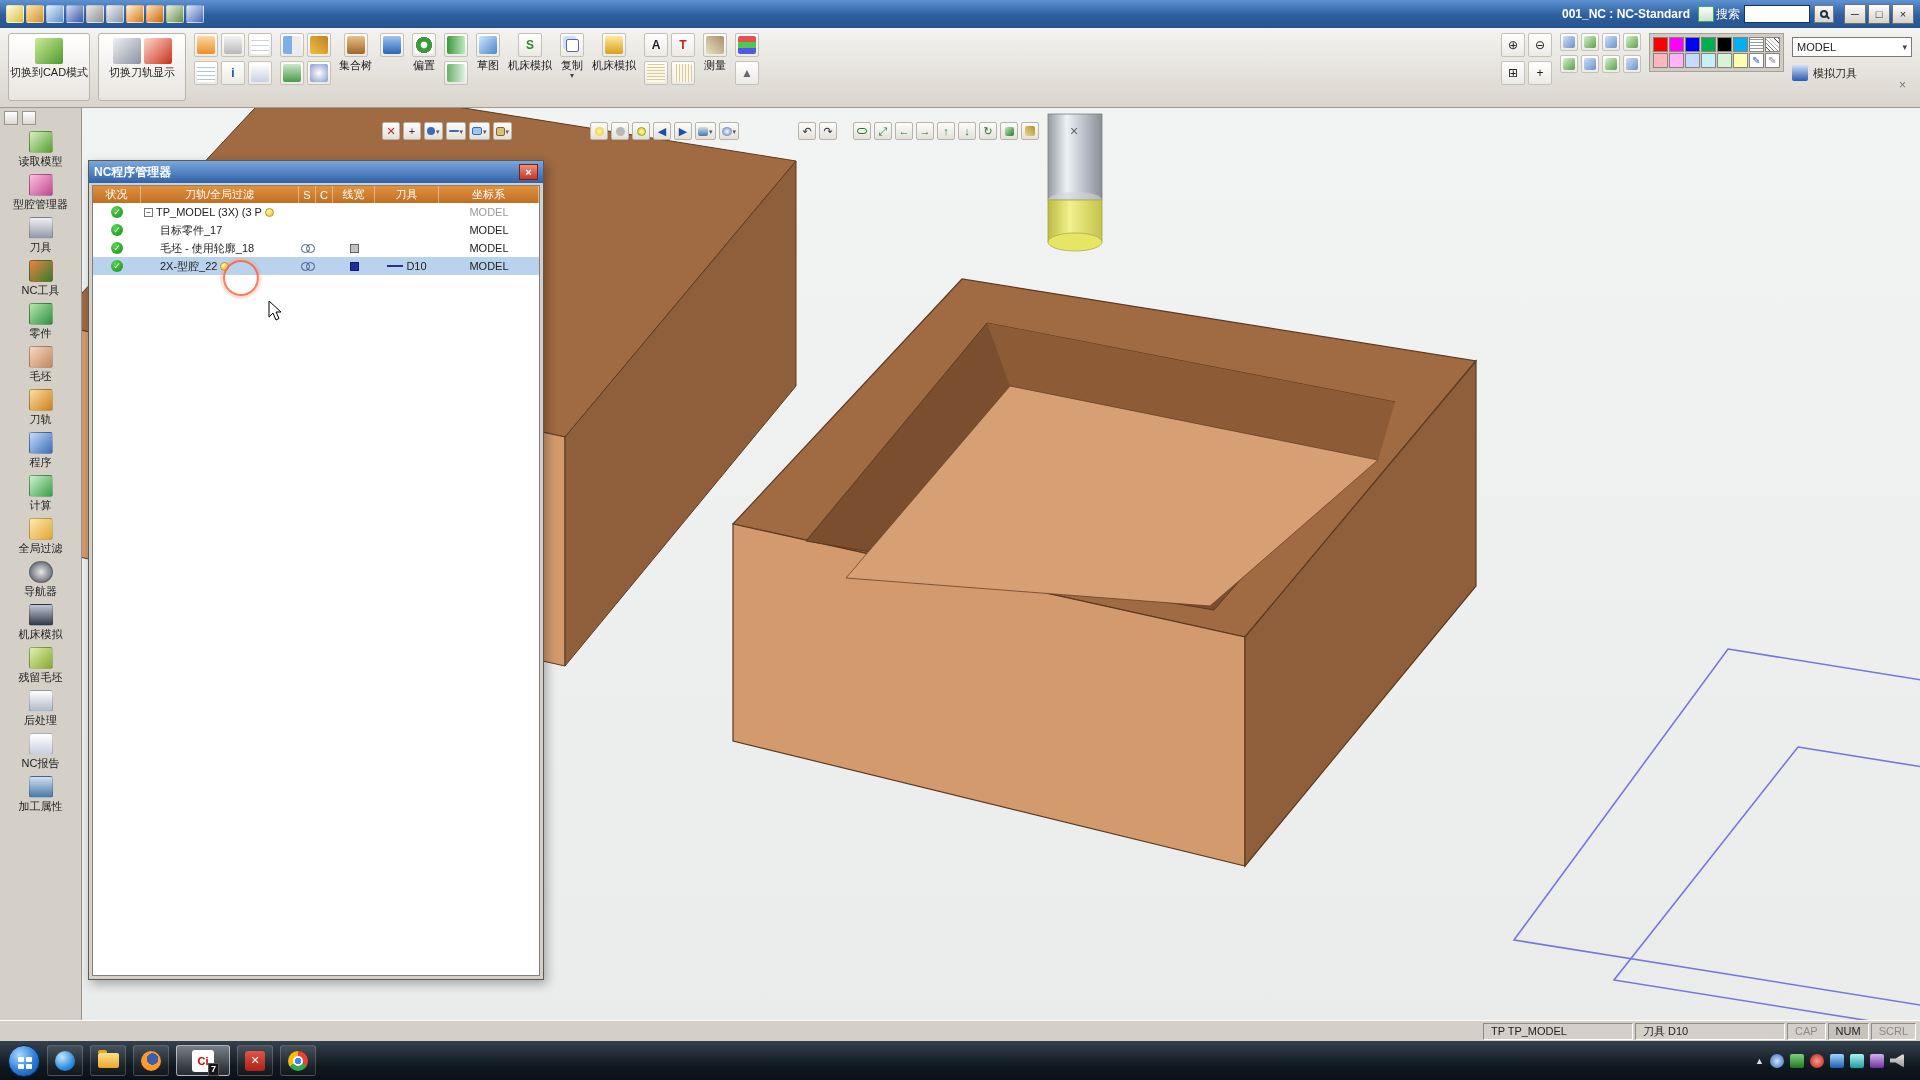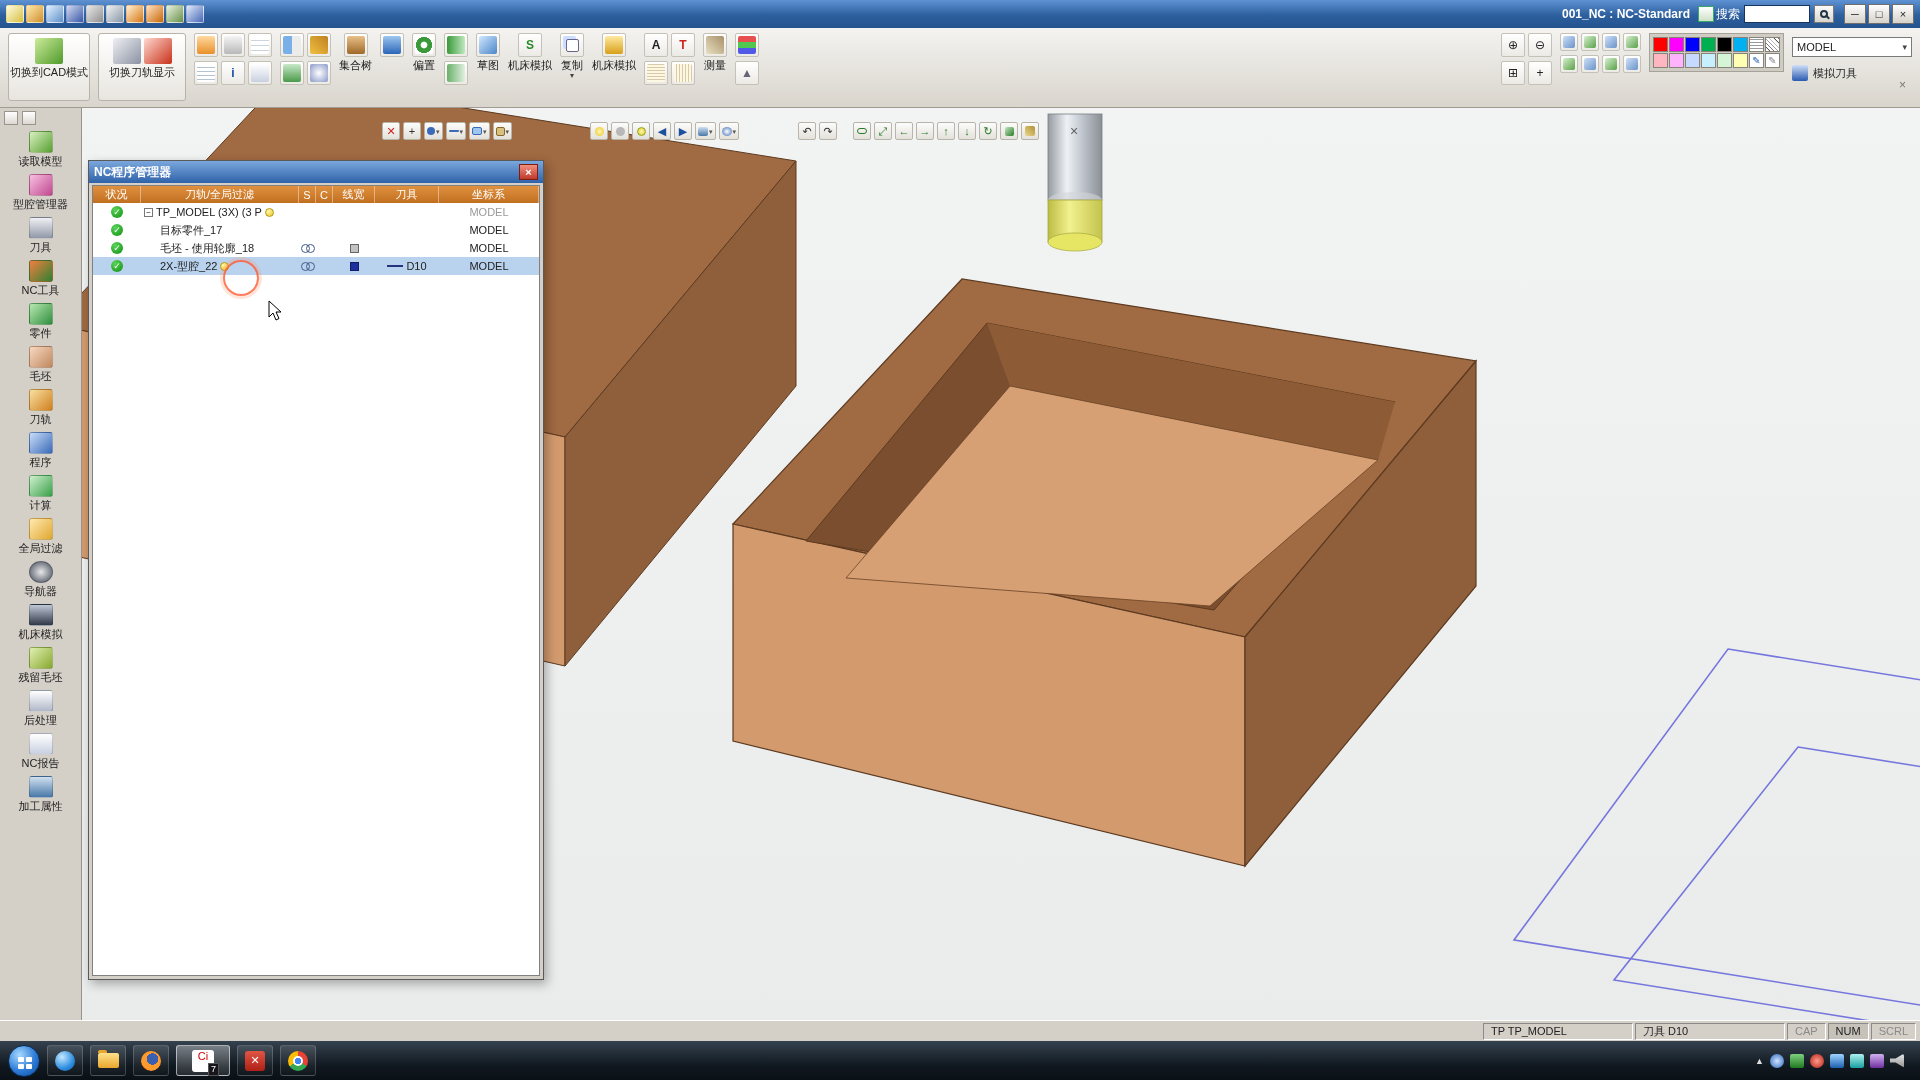--- a/index.html
+++ b/index.html
@@ -124,21 +124,21 @@
     background:linear-gradient(rgba(255,255,255,.12),rgba(255,255,255,.02));
     display:flex; align-items:center; justify-content:center; }
   .tbtn.active { width:54px; border-color:rgba(255,255,255,.55);
     background:linear-gradient(rgba(255,255,255,.35),rgba(255,255,255,.1)); }
   .globe { width:20px; height:20px; border-radius:50%; background:radial-gradient(circle at 35% 30%,#c4e8ff,#2f8fe0 60%,#0b5cb0); }
   .folder { width:21px; height:15px; border-radius:2px; background:linear-gradient(#ffe18a,#e8a72e); position:relative; }
   .folder::before { content:""; position:absolute; left:0; top:-3px; width:9px; height:3px; background:#e8a72e; border-radius:2px 2px 0 0; }
   .firefox { width:20px; height:20px; border-radius:50%;
     background:radial-gradient(circle at 58% 40%,#3a5fb0 0 34%,#ff9a2e 35% 70%,#e85e10 71%); }
   .ci { width:22px; height:22px; background:#fff; border-radius:3px; position:relative;
-    display:flex; align-items:flex-start; justify-content:center; font-weight:normal; font-size:11px; color:#c00; }
+    display:flex; align-items:center; justify-content:center; font-weight:bold; font-size:11px; color:#c00; }
   .badge { position:absolute; right:-5px; bottom:-4px; background:#15151a; color:#fff; font-size:9px;
     padding:0 2px; border:1px solid #555; line-height:11px; }
   .redapp { width:20px; height:20px; border-radius:3px; background:linear-gradient(#e05545,#b02015);
     color:#fff; font-size:11px; display:flex; align-items:center; justify-content:center; }
   .chrome { width:20px; height:20px; border-radius:50%; position:relative;
     background:conic-gradient(#ea4335 0 33%,#34a853 33% 66%,#fbbc05 66% 100%); }
   .chrome::after { content:""; position:absolute; inset:5px; border-radius:50%;
     background:radial-gradient(circle,#4285f4 0 42%,#fff 43%); }
   .tray { margin-left:auto; display:flex; align-items:center; gap:6px; padding-right:8px; color:#ddd; }
   .tico { width:14px; height:14px; border-radius:2px; }

